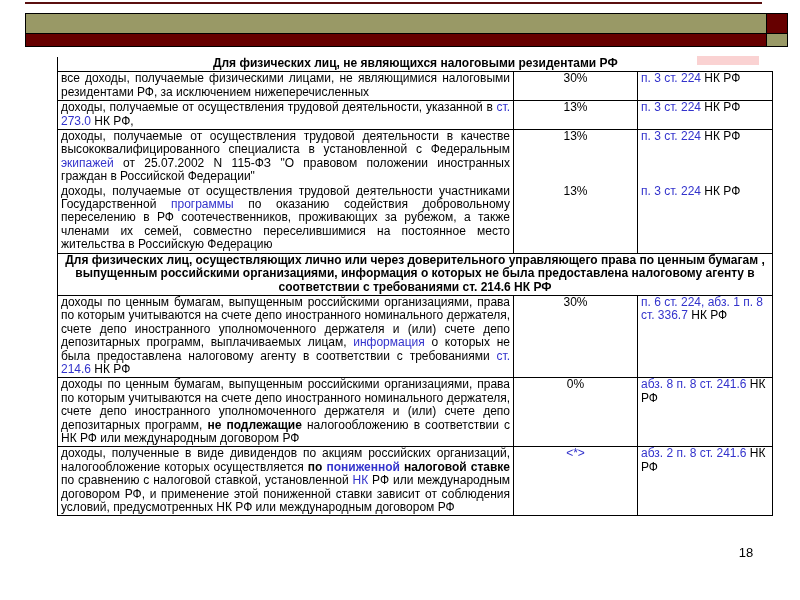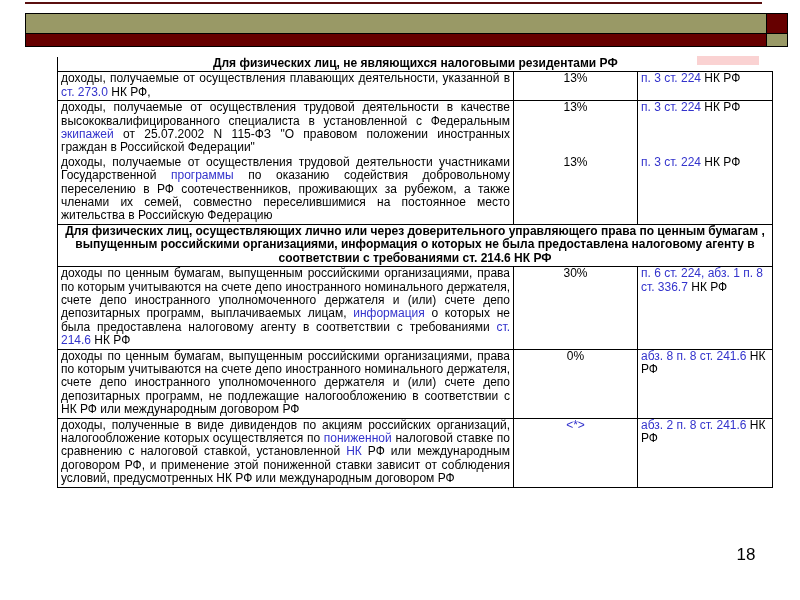--- a/index.html
+++ b/index.html
@@ -19,24 +19,24 @@
   table.tax td{border:1px solid #000;vertical-align:top;font-size:12px;line-height:13.4px;color:#000;
     padding:0 3px 1px 3px;word-wrap:break-word;}
   td.desc{text-align:justify;}
   td.rate{text-align:center;}
   td.ref{text-align:left;padding-left:5px;}
   td.section{font-weight:bold;text-align:center;font-size:11.5px;line-height:14.2px;padding:0 2px;}
   tr.first td{border-top:none;border-right:none;}
   tr.jb td{border-bottom:none;}
   tr.jt td{border-top:none;}
   .r-link{color:var(--link);}
-  .r-bold{font-weight:normal;}
-  .r-boldlink{color:var(--link);font-weight:normal;}
+  .r-bold{font-weight:bold;}
+  .r-boldlink{color:var(--link);font-weight:bold;}
 
-  .page-num{position:absolute;left:726px;top:545px;width:40px;text-align:center;font-size:17px;color:#000;}
+  .page-num{position:absolute;left:726px;top:545px;width:40px;text-align:center;font-size:13px;color:#000;}
 </style>
 </head>
 <body>
 
 <div class="slide">
   <div class="top-rule"></div>
   <div class="olive-bar"></div>
   <div class="maroon-square"></div>
   <div class="maroon-bar"></div>
   <div class="olive-square"></div>
@@ -46,21 +46,26 @@
     <colgroup>
       <col style="width:456px">
         <col style="width:124px">
         <col style="width:135px">
     </colgroup>
     <tbody>
         <tr class="first">
           <td colspan="3" class="section">Для физических лиц, не являющихся налоговыми резидентами РФ</td>
         </tr>
         <tr>
-          <td class="desc"><span class="r-plain">доходы, получаемые от осуществления плавающих деятельности, указанной в </span><span class="r-link">ст. 273.0</span><span class="r-plain"> НК РФ,</span></td>
+          <td class="desc"><span class="r-plain">все доходы, получаемые физическими лицами, не являющимися налоговыми резидентами РФ, за исключением нижеперечисленных</span></td>
+          <td class="rate"><span class="r-plain">30%</span></td>
+          <td class="ref"><span class="r-link">п. 3 ст. 224</span><span class="r-plain"> НК РФ</span></td>
+        </tr>
+        <tr>
+          <td class="desc"><span class="r-plain">доходы, получаемые от осуществления трудовой деятельности, указанной в </span><span class="r-link">ст. 273.0</span><span class="r-plain"> НК РФ,</span></td>
           <td class="rate"><span class="r-plain">13%</span></td>
           <td class="ref"><span class="r-link">п. 3 ст. 224</span><span class="r-plain"> НК РФ</span></td>
         </tr>
         <tr class="jb">
           <td class="desc"><span class="r-plain">доходы, получаемые от осуществления трудовой деятельности в качестве высококвалифицированного специалиста в установленной с Федеральным </span><span class="r-link">экипажей</span><span class="r-plain"> от 25.07.2002 N 115-ФЗ "О правовом положении иностранных граждан в Российской Федерации"</span></td>
           <td class="rate"><span class="r-plain">13%</span></td>
           <td class="ref"><span class="r-link">п. 3 ст. 224</span><span class="r-plain"> НК РФ</span></td>
         </tr>
         <tr class="jt">
           <td class="desc"><span class="r-plain">доходы, получаемые от осуществления трудовой деятельности участниками Государственной </span><span class="r-link">программы</span><span class="r-plain"> по оказанию содействия добровольному переселению в РФ соотечественников, проживающих за рубежом, а также членами их семей, совместно переселившимися на постоянное место жительства в Российскую Федерацию</span></td>

